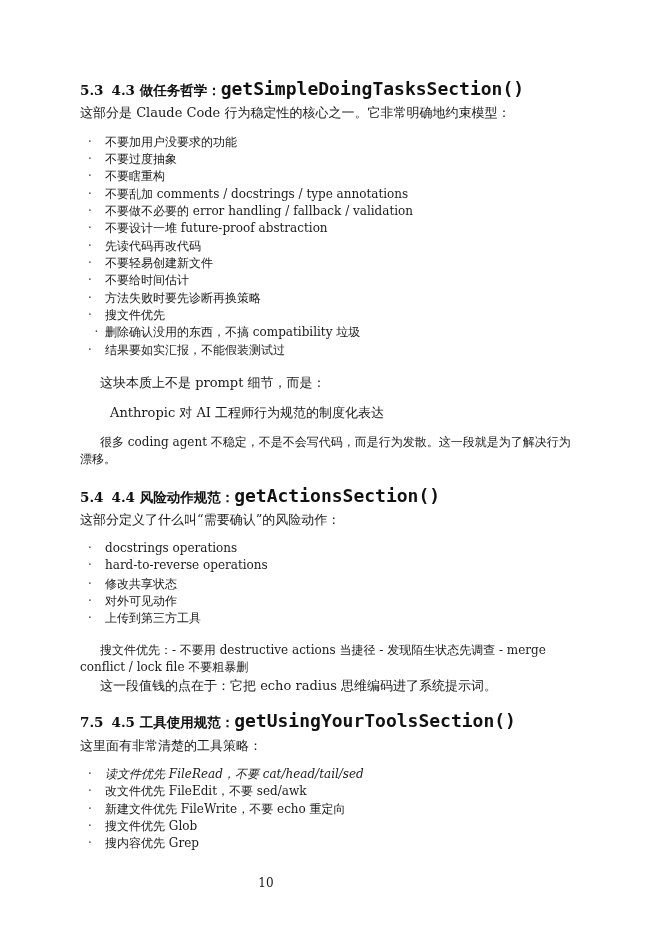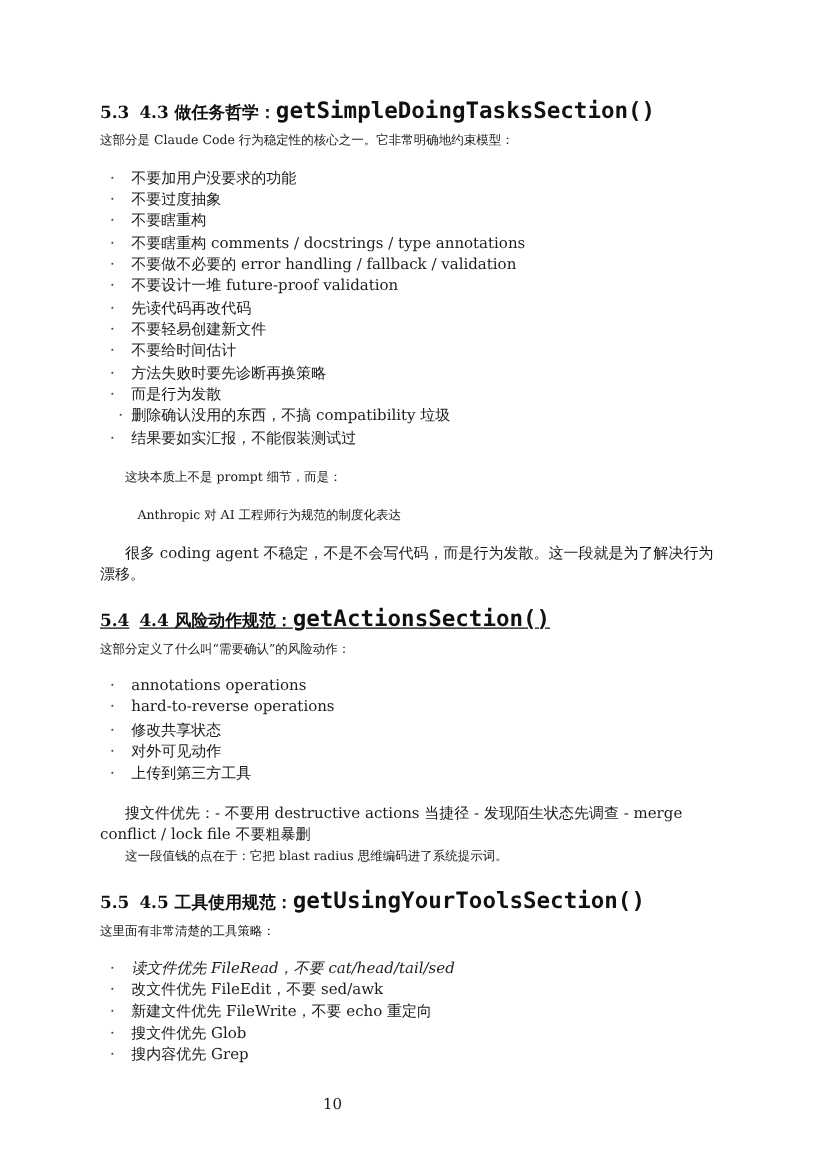--- a/index.html
+++ b/index.html
@@ -29,21 +29,21 @@
       color: #111;
       letter-spacing: 0;
     }
     .heading .num { margin-right: 8px; }
     .heading .code {
       font-family: "DejaVu Sans Mono", "Liberation Mono", monospace;
       font-weight: bold;
       font-size: 18px;
     }
     .body-text {
-      font-size: 10px;
+      font-size: 13px;
       line-height: 17px;
       color: #1a1a1a;
     }
     .list-item {
       position: absolute;
       left: 8px;
       font-size: 12px;
       white-space: nowrap;
     }
     .list-item .bullet {
@@ -76,54 +76,54 @@
 
   <div class="abs heading" style="top:78px;left:0;">
     <span class="num">5.3</span><span>4.3 做任务哲学：</span><span class="code">getSimpleDoingTasksSection()</span>
   </div>
   <div class="abs body-text" style="top:104px;left:0;">这部分是 Claude Code 行为稳定性的核心之一。它非常明确地约束模型：</div>
 
   <div>
     <div class="list-item" style="top:134px;"><span class="bullet">·</span><span>不要加用户没要求的功能</span></div>
     <div class="list-item" style="top:151px;"><span class="bullet">·</span><span>不要过度抽象</span></div>
     <div class="list-item" style="top:168px;"><span class="bullet">·</span><span>不要瞎重构</span></div>
-    <div class="list-item" style="top:186px;"><span class="bullet">·</span><span>不要瞎重构 comments / docstrings / type annotations</span></div>
+    <div class="list-item" style="top:186px;"><span class="bullet">·</span><span>不要乱加 comments / docstrings / type annotations</span></div>
     <div class="list-item" style="top:203px;"><span class="bullet">·</span><span>不要做不必要的 error handling / fallback / validation</span></div>
-    <div class="list-item" style="top:220px;"><span class="bullet">·</span><span>不要设计一堆 future-proof validation</span></div>
+    <div class="list-item" style="top:220px;"><span class="bullet">·</span><span>不要设计一堆 future-proof abstraction</span></div>
     <div class="list-item" style="top:238px;"><span class="bullet">·</span><span>先读代码再改代码</span></div>
     <div class="list-item" style="top:255px;"><span class="bullet">·</span><span>不要轻易创建新文件</span></div>
     <div class="list-item" style="top:272px;"><span class="bullet">·</span><span>不要给时间估计</span></div>
     <div class="list-item" style="top:290px;"><span class="bullet">·</span><span>方法失败时要先诊断再换策略</span></div>
-    <div class="list-item" style="top:307px;"><span class="bullet">·</span><span>而是行为发散</span></div>
+    <div class="list-item" style="top:307px;"><span class="bullet">·</span><span>搜文件优先</span></div>
     <div class="list-item" style="top:324px;text-align:center;"><span class="bullet">·</span><span>删除确认没用的东西，不搞 compatibility 垃圾</span></div>
     <div class="list-item" style="top:342px;"><span class="bullet">·</span><span>结果要如实汇报，不能假装测试过</span></div>
   </div>
 
   <div class="abs body-text" style="top:374px;left:20px;">这块本质上不是 prompt 细节，而是：</div>
   <div class="abs body-text" style="top:404px;left:30px;">Anthropic 对 AI 工程师行为规范的制度化表达</div>
   <div class="para-wrap" style="top:434px;">很多 coding agent 不稳定，不是不会写代码，而是行为发散。这一段就是为了解决行为漂移。</div>
 
-  <div class="abs heading" style="top:485px;left:0;text-decoration:underline;">
+  <div class="abs heading" style="top:485px;left:0;">
     <span class="num">5.4</span><span>4.4 风险动作规范：</span><span class="code">getActionsSection()</span>
   </div>
   <div class="abs body-text" style="top:511px;left:0;">这部分定义了什么叫“需要确认”的风险动作：</div>
 
   <div>
-    <div class="list-item" style="top:541px;"><span class="bullet">·</span><span>annotations operations</span></div>
+    <div class="list-item" style="top:541px;"><span class="bullet">·</span><span>docstrings operations</span></div>
     <div class="list-item" style="top:558px;"><span class="bullet">·</span><span>hard-to-reverse operations</span></div>
     <div class="list-item" style="top:576px;"><span class="bullet">·</span><span>修改共享状态</span></div>
     <div class="list-item" style="top:593px;"><span class="bullet">·</span><span>对外可见动作</span></div>
     <div class="list-item" style="top:610px;"><span class="bullet">·</span><span>上传到第三方工具</span></div>
   </div>
 
   <div class="para-wrap" style="top:642px;">搜文件优先：- 不要用 destructive actions 当捷径 - 发现陌生状态先调查 - merge conflict / lock file 不要粗暴删</div>
-  <div class="abs body-text" style="top:677px;left:20px;">这一段值钱的点在于：它把 blast radius 思维编码进了系统提示词。</div>
+  <div class="abs body-text" style="top:677px;left:20px;">这一段值钱的点在于：它把 echo radius 思维编码进了系统提示词。</div>
 
   <div class="abs heading" style="top:710px;left:0;">
-    <span class="num">5.5</span><span>4.5 工具使用规范：</span><span class="code">getUsingYourToolsSection()</span>
+    <span class="num">7.5</span><span>4.5 工具使用规范：</span><span class="code">getUsingYourToolsSection()</span>
   </div>
   <div class="abs body-text" style="top:737px;left:0;">这里面有非常清楚的工具策略：</div>
 
   <div>
     <div class="list-item" style="top:766px;font-style:italic;"><span class="bullet">·</span><span>读文件优先 FileRead，不要 cat/head/tail/sed</span></div>
     <div class="list-item" style="top:783px;"><span class="bullet">·</span><span>改文件优先 FileEdit，不要 sed/awk</span></div>
     <div class="list-item" style="top:801px;"><span class="bullet">·</span><span>新建文件优先 FileWrite，不要 echo 重定向</span></div>
     <div class="list-item" style="top:818px;"><span class="bullet">·</span><span>搜文件优先 Glob</span></div>
     <div class="list-item" style="top:835px;"><span class="bullet">·</span><span>搜内容优先 Grep</span></div>
   </div>

